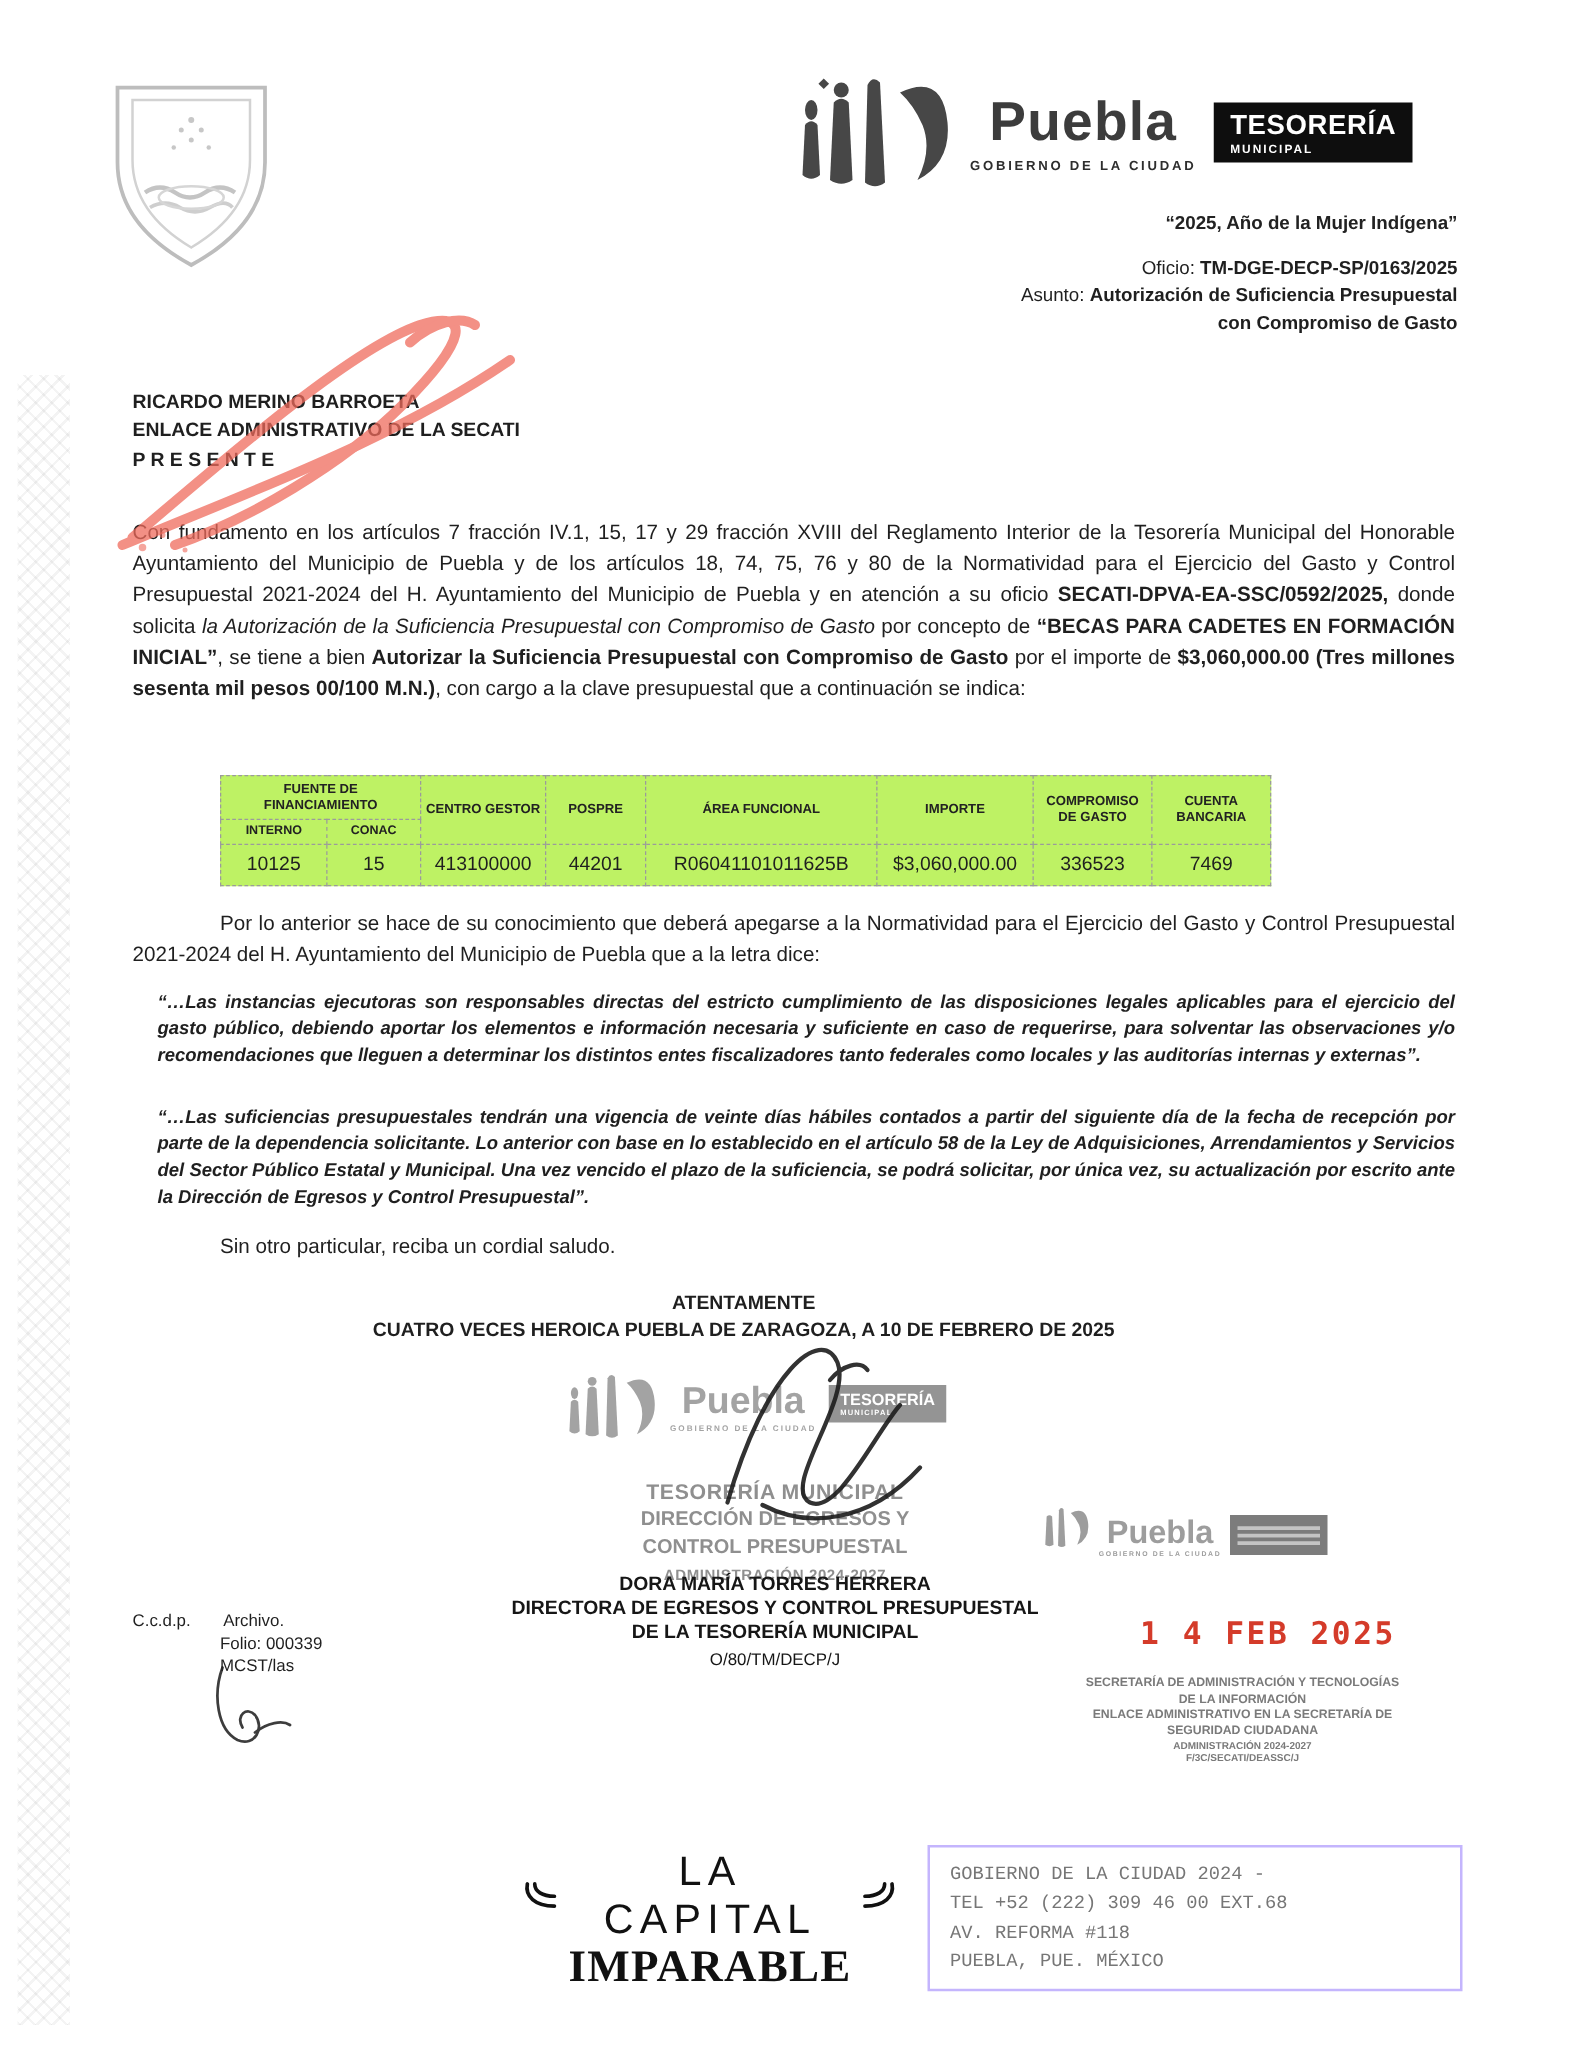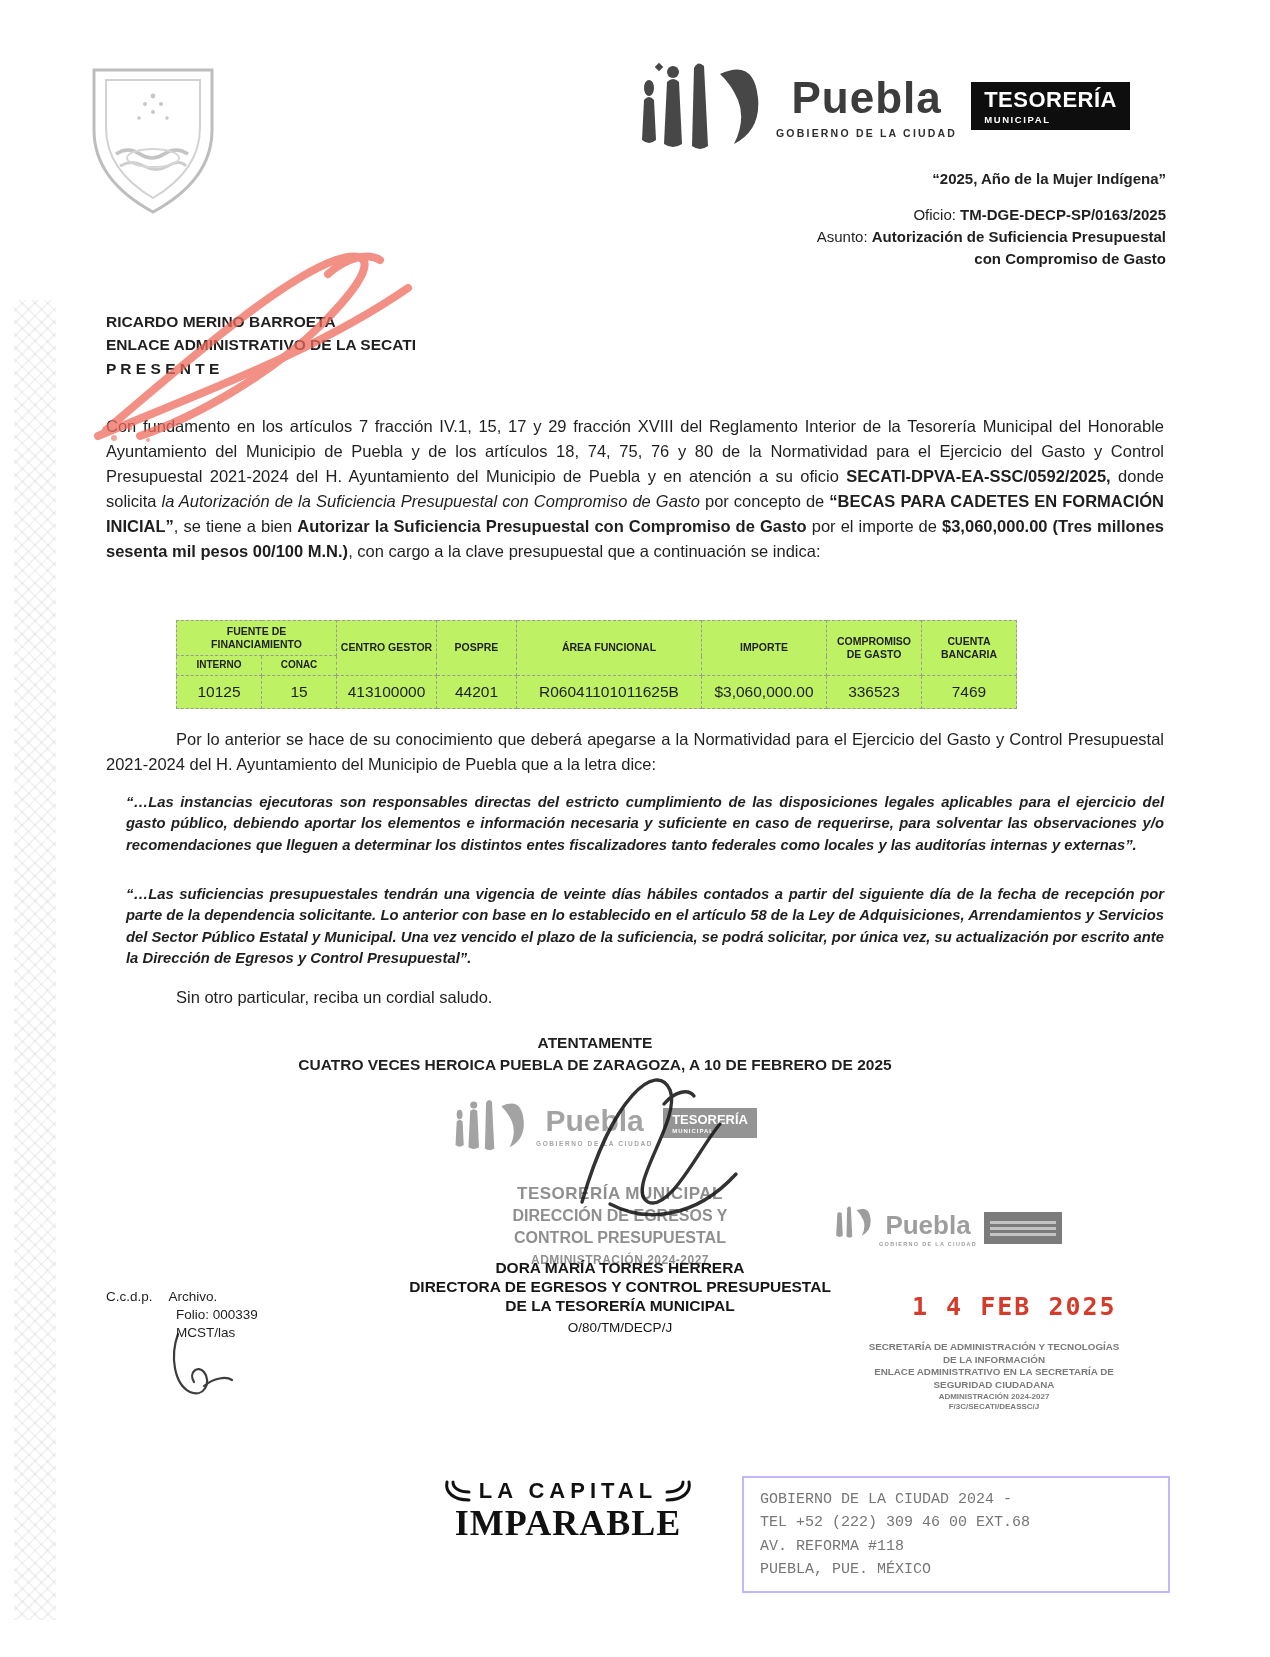--- a/index.html
+++ b/index.html
@@ -92,27 +92,27 @@
 
   .date-stamp { position:absolute; left:912px; top:1292px; font-family:"DejaVu Sans Mono", monospace;
                 font-weight:bold; font-size:25px; letter-spacing:2px; color:#d43b2a; z-index:5; }
 
   .receipt-text { position:absolute; left:842px; top:1341px; width:304px; text-align:center;
                   color:#7a7a7a; font-weight:bold; line-height:1.3; z-index:2; }
   .receipt-text .big { font-size:9.8px; }
   .receipt-text .sml { font-size:8px; }
 
   .footer-left { position:absolute; left:106px; top:1288px; font-size:13.5px; line-height:1.35; }
-  .footer-row { display:flex; gap:16px; }
+  .footer-row { display:flex; gap:26px; }
   .footer-ind { margin-left:70px; }
   .initials-squiggle { position:absolute; left:160px; top:1326px; z-index:2; }
 
   .capital-logo { position:absolute; left:416px; top:1478px; width:304px; text-align:center; color:#111; }
   .capital-top { display:flex; align-items:center; justify-content:center; gap:8px; }
-  .capital-word { font-size:22px; font-weight:bold; letter-spacing:5px; }
+  .capital-word { font-size:33px; font-weight:normal; letter-spacing:5px; }
   .imparable-word { font-size:36px; font-weight:bold; letter-spacing:1px; margin-top:-2px;font-family:Liberation Serif, serif; }
 
   .address-box { position:absolute; left:742px; top:1476px; width:428px; border:2px solid #c4b5fd;
                  padding:10px 16px; font-family:"Liberation Mono", monospace; font-size:15px;
                  color:#767676; line-height:1.55; }
 </style>
 </head>
 <body>
 
 <div class="page">

